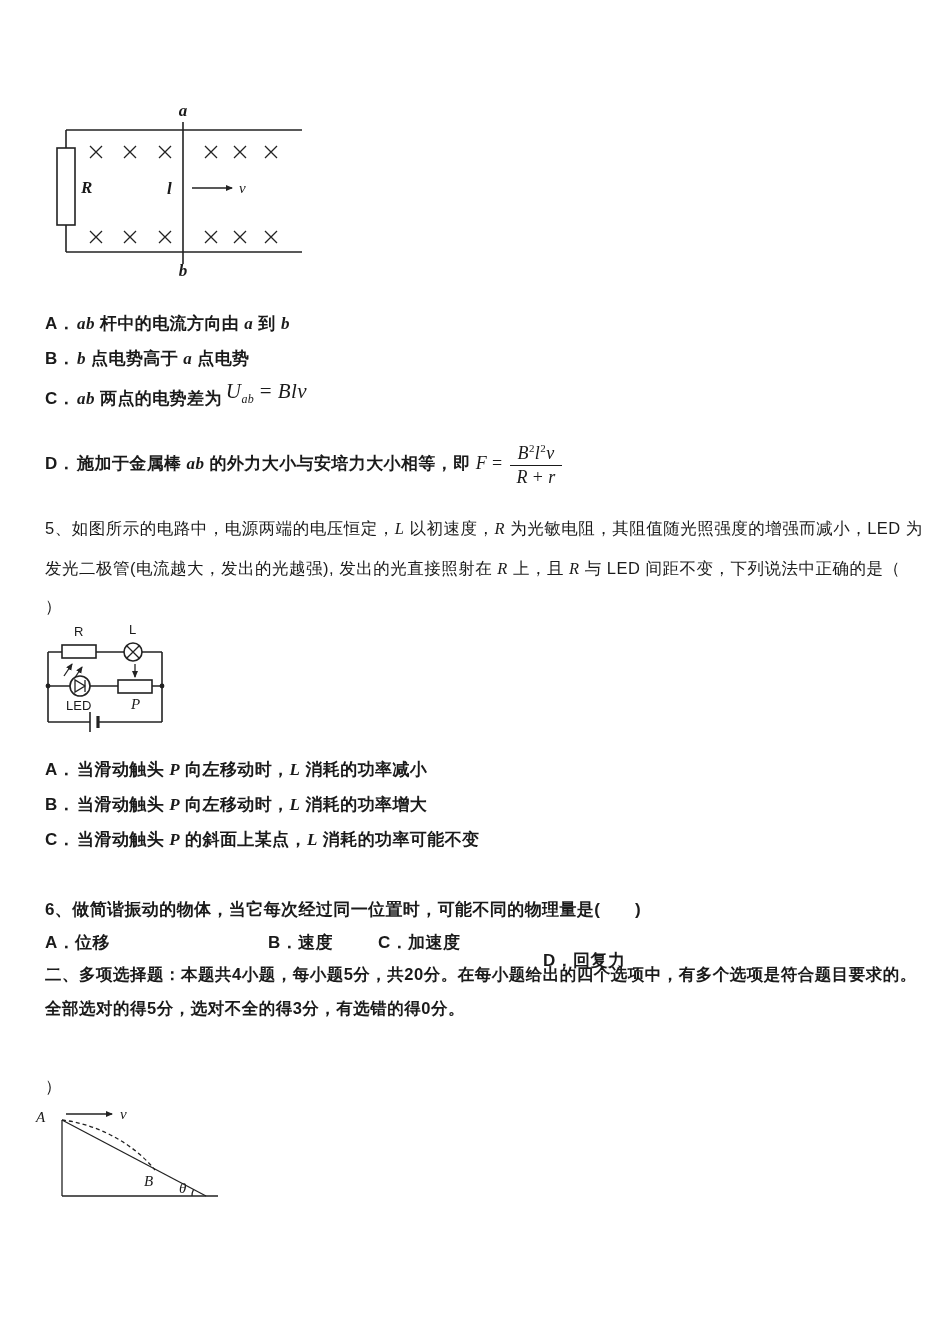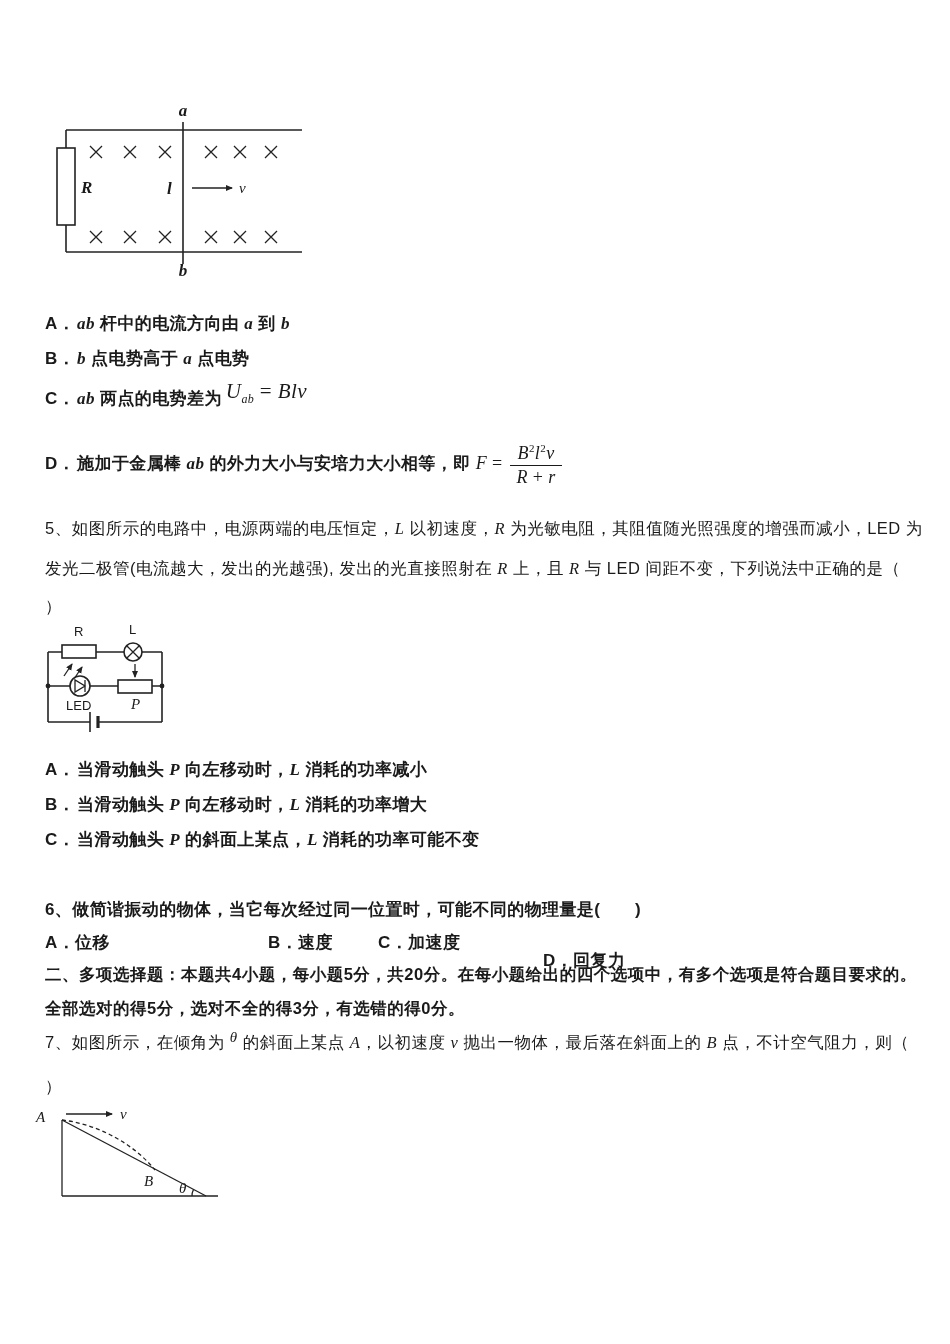--- a/index.html
+++ b/index.html
@@ -169,21 +169,20 @@
       <span>C．</span><span>加速度</span>
     </span>
     <span class="abs opt" style="left:543px; top:0;margin-top:18px;">
       <span>D．</span><span>回复力</span>
     </span>
   </div>
 
   <div class="abs qtext bold" style="left:45px; top:964px;">二、多项选择题：本题共4小题，每小题5分，共20分。在每小题给出的四个选项中，有多个选项是符合题目要求的。</div>
   <div class="abs qtext bold" style="left:45px; top:998px;text-align:center;">全部选对的得5分，选对不全的得3分，有选错的得0分。</div>
 
-  <div class="abs qtext" style="left:45px; top:1032px;"><span>7、如图所示，在倾角为 </span><i class="var raised">θ</i><span> 的斜面上某点 </span><i class="var">A</i><span>，以初速度 </span><i class="var">v</i><span> 抛出一物体，最后落在斜面上的 </span><i class="var">B</i><span> 点，不计空气阻力，则（</span></div>
   <div class="abs qtext" style="left:45px; top:1076px;">）</div>
 
   <svg class="abs" style="left:26px; top:1096px;" width="215" height="110" viewBox="0 0 215 110">
     <defs>
       <marker id="ah3" markerWidth="10" markerHeight="10" refX="6" refY="3" orient="auto" markerUnits="userSpaceOnUse">
         <path d="M0,0 L7,3 L0,6 Z" fill="#222"></path>
       </marker>
     </defs>
     <text class="svgvar-sm" x="10" y="26">A</text>
     <line class="thin" x1="40" y1="18" x2="86" y2="18" marker-end="url(#ah3)"></line>

